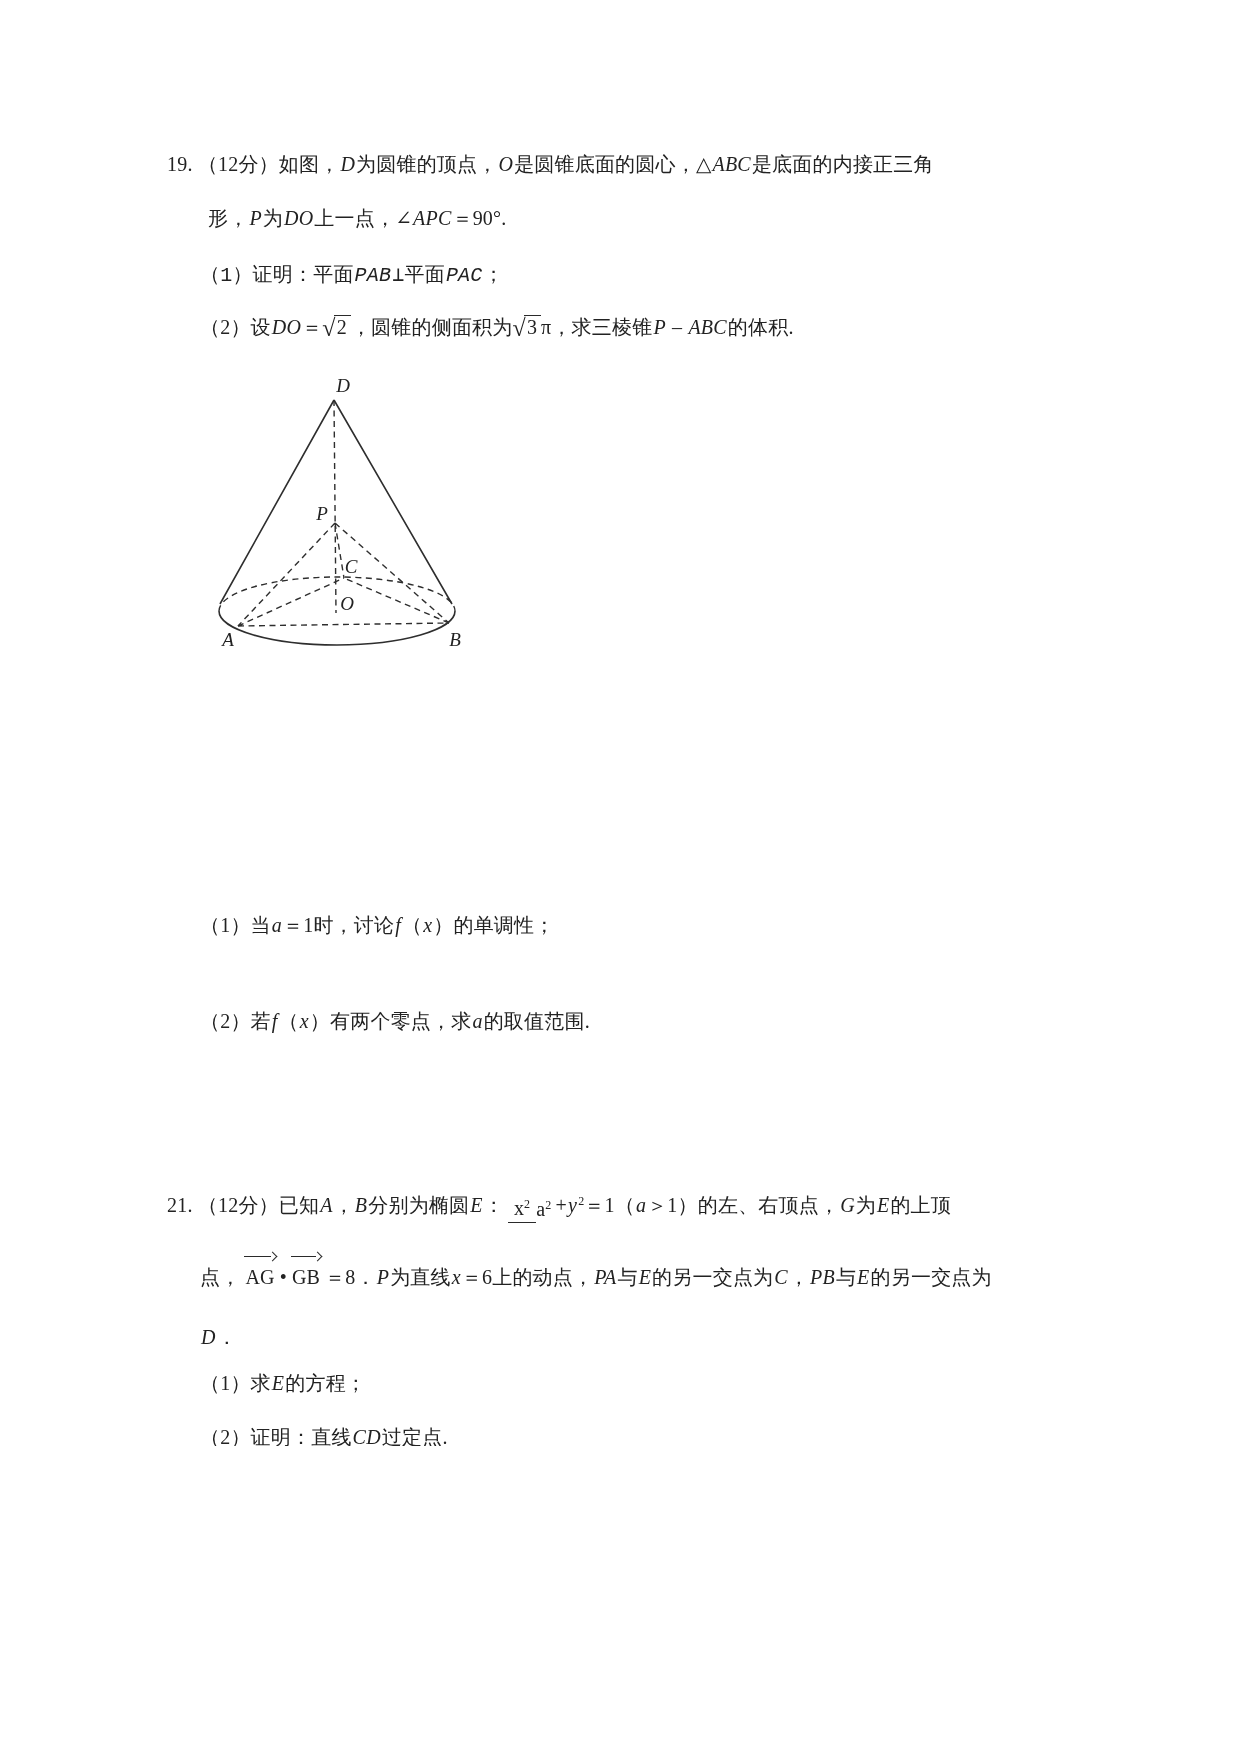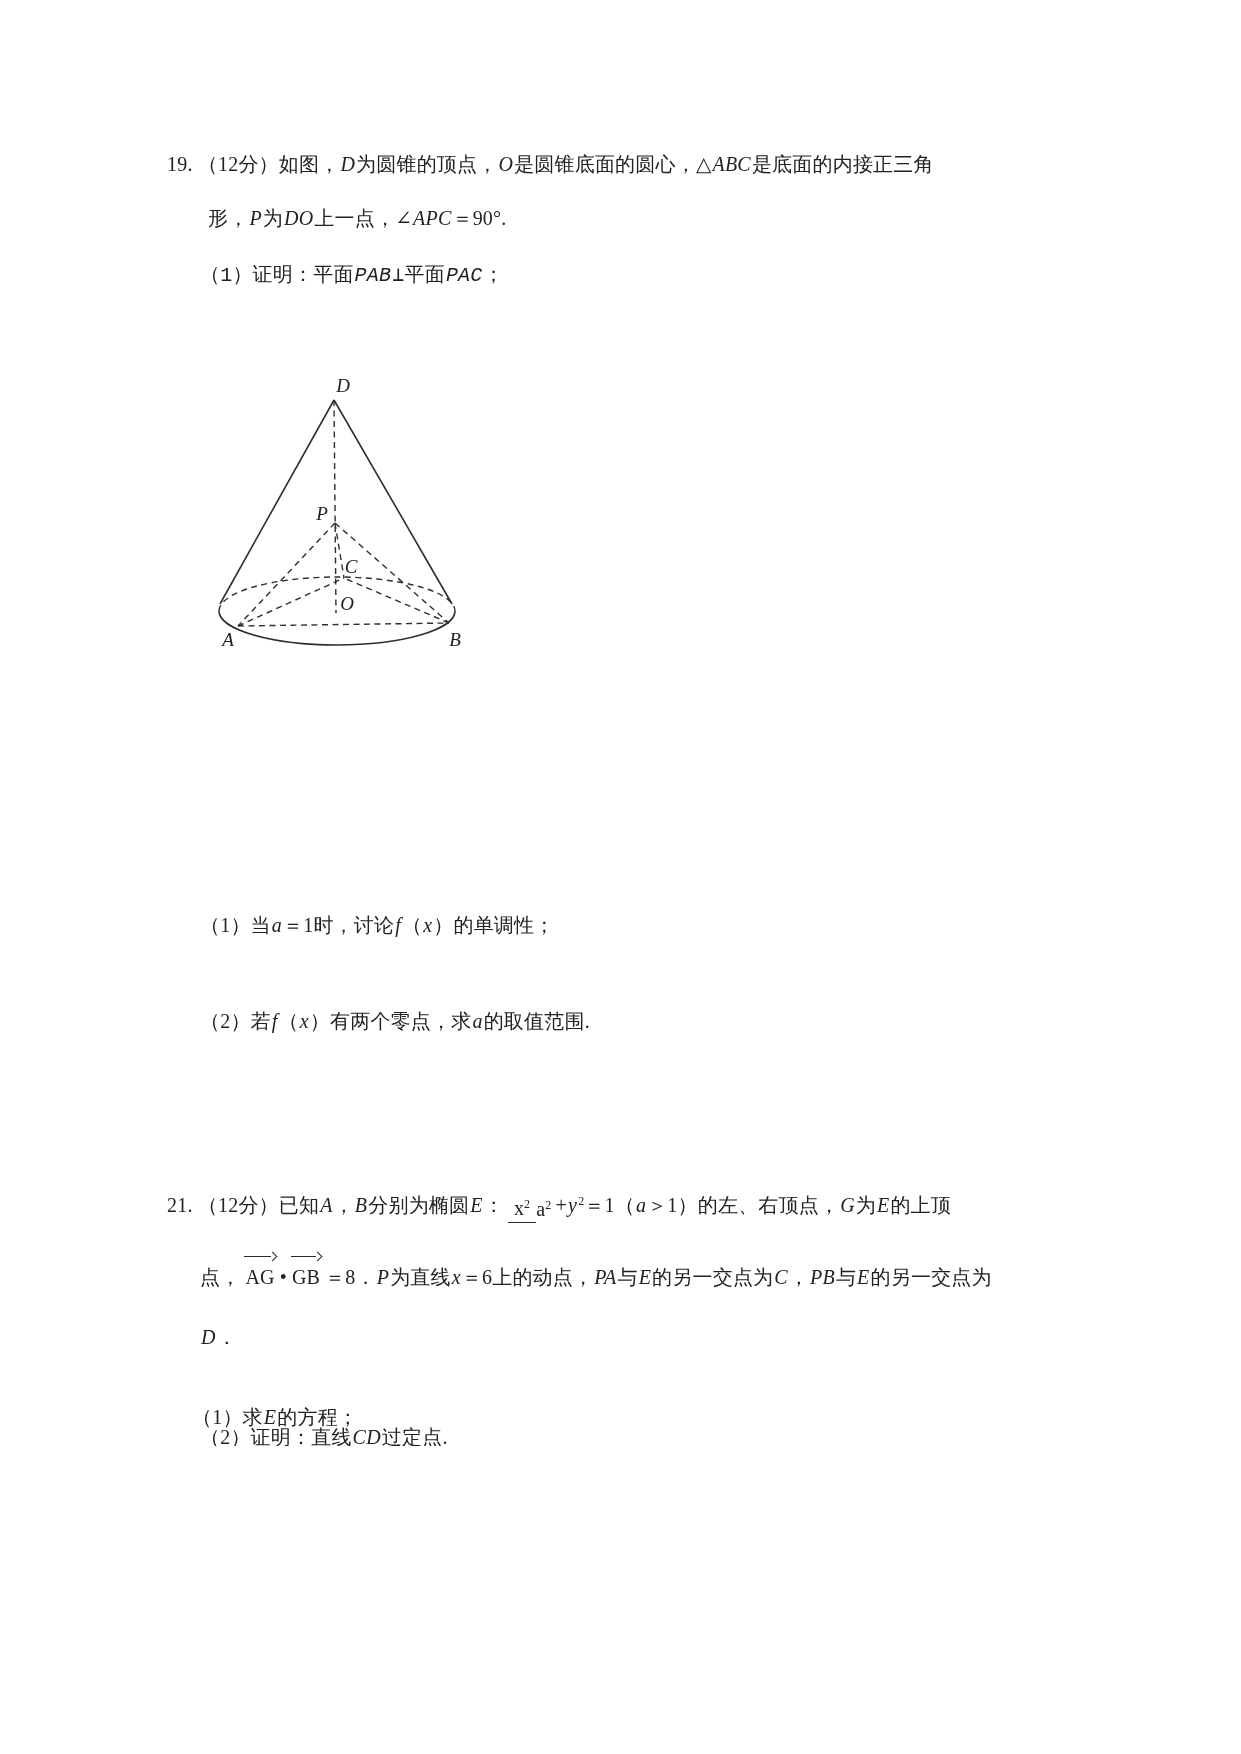--- a/index.html
+++ b/index.html
@@ -38,20 +38,21 @@
   .footer{position:absolute;top:1600px;left:0;width:100%;text-align:center;font-size:14px;}
 </style>
 </head>
 <body>
 
 <div class="page">
 
   <div class="line" style="left:167px;top:149px;">19. （12分）如图，<span class="sg-i">D</span>为圆锥的顶点，<span class="sg-i">O</span>是圆锥底面的圆心，△<span class="sg-i">ABC</span>是底面的内接正三角</div>
   <div class="line" style="left:208px;top:203px;">形，<span class="sg-i">P</span>为<span class="sg-i">DO</span>上一点，∠<span class="sg-i">APC</span>＝90°.</div>
   <div class="line" style="left:200px;top:261px;font-family:Liberation Mono, monospace;">（1）证明：平面<span class="sg-i">PAB</span>⊥平面<span class="sg-i">PAC</span>；</div>
+  <div class="line" style="left:200px;top:312px;">（2）设<span class="sg-i">DO</span>＝<span class="sg-sqrt"><span class="sq-r">√</span><span class="sq-b">2</span></span>，圆锥的侧面积为<span class="sg-sqrt"><span class="sq-r">√</span><span class="sq-b">3</span></span>π，求三棱锥<span class="sg-i">P</span> – <span class="sg-i">ABC</span>的体积.</div>
 
   <div class="figure">
     <svg width="275" height="300" viewBox="0 0 275 300">
       <g fill="none" stroke="#2e2e2e">
 
         <path d="M 24 251 A 118 34 0 0 1 260 251" stroke-width="1.4" stroke-dasharray="6 4.5"></path>
 
         <path d="M 24 251 A 118 34 0 0 0 260 251" stroke-width="1.6"></path>
 
         <path d="M 139 40 L 25 244 M 139 40 L 257 244" stroke-width="1.6"></path>
@@ -73,18 +74,18 @@
 
   <div class="line" style="left:200px;top:910px;">（1）当<span class="sg-i">a</span>＝1时，讨论<span class="sg-i">f</span>（<span class="sg-i">x</span>）的单调性；</div>
   <div class="line" style="left:200px;top:1006px;">（2）若<span class="sg-i">f</span>（<span class="sg-i">x</span>）有两个零点，求<span class="sg-i">a</span>的取值范围.</div>
 
   <div class="line" style="left:167px;top:1186px;">21. （12分）已知<span class="sg-i">A</span>，<span class="sg-i">B</span>分别为椭圆<span class="sg-i">E</span>：<span class="sg-frac">
         <span class="fr-n">x<span class="sg-sup">2</span></span>
         <span class="fr-d">a<span class="sg-sup">2</span></span>
       </span>+<span class="sg-i">y</span><span class="sg-sup">2</span>＝1（<span class="sg-i">a</span>＞1）的左、右顶点，<span class="sg-i">G</span>为<span class="sg-i">E</span>的上顶</div>
   <div class="line" style="left:200px;top:1262px;">点，<span class="sg-vec">AG</span>•<span class="sg-vec">GB</span>＝8．<span class="sg-i">P</span>为直线<span class="sg-i">x</span>＝6上的动点，<span class="sg-i">PA</span>与<span class="sg-i">E</span>的另一交点为<span class="sg-i">C</span>，<span class="sg-i">PB</span>与<span class="sg-i">E</span>的另一交点为</div>
   <div class="line" style="left:200px;top:1322px;"><span class="sg-i">D</span>．</div>
-  <div class="line" style="left:192px;top:1368px;margin-top:34px;">（1）求<span class="sg-i">E</span>的方程；</div>
+  <div class="line" style="left:200px;top:1368px;">（1）求<span class="sg-i">E</span>的方程；</div>
   <div class="line" style="left:200px;top:1422px;text-align:right;">（2）证明：直线<span class="sg-i">CD</span>过定点.</div>
 
   <div class="footer">第<span class="sg-b">5</span>页（共<span class="sg-b">26</span>页）</div>
 
 </div>
 
 </body></html>

